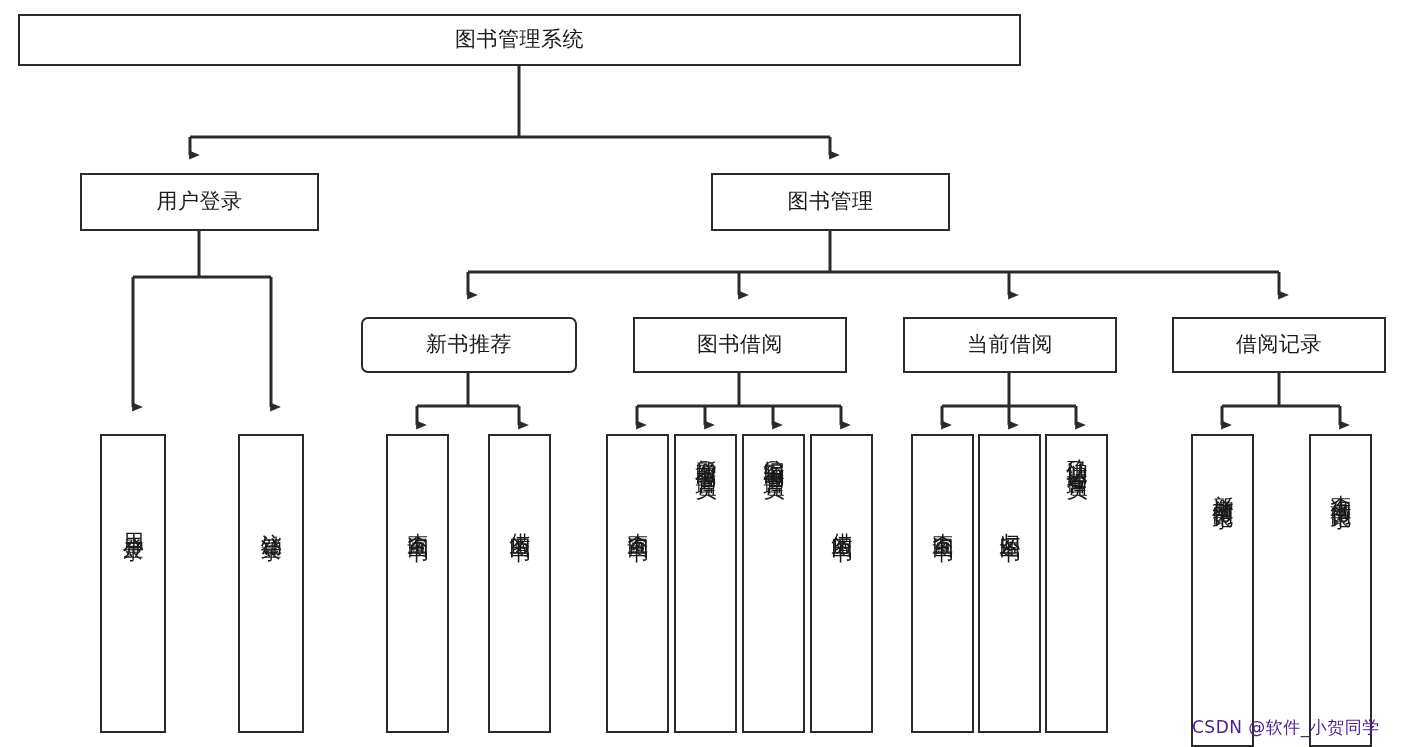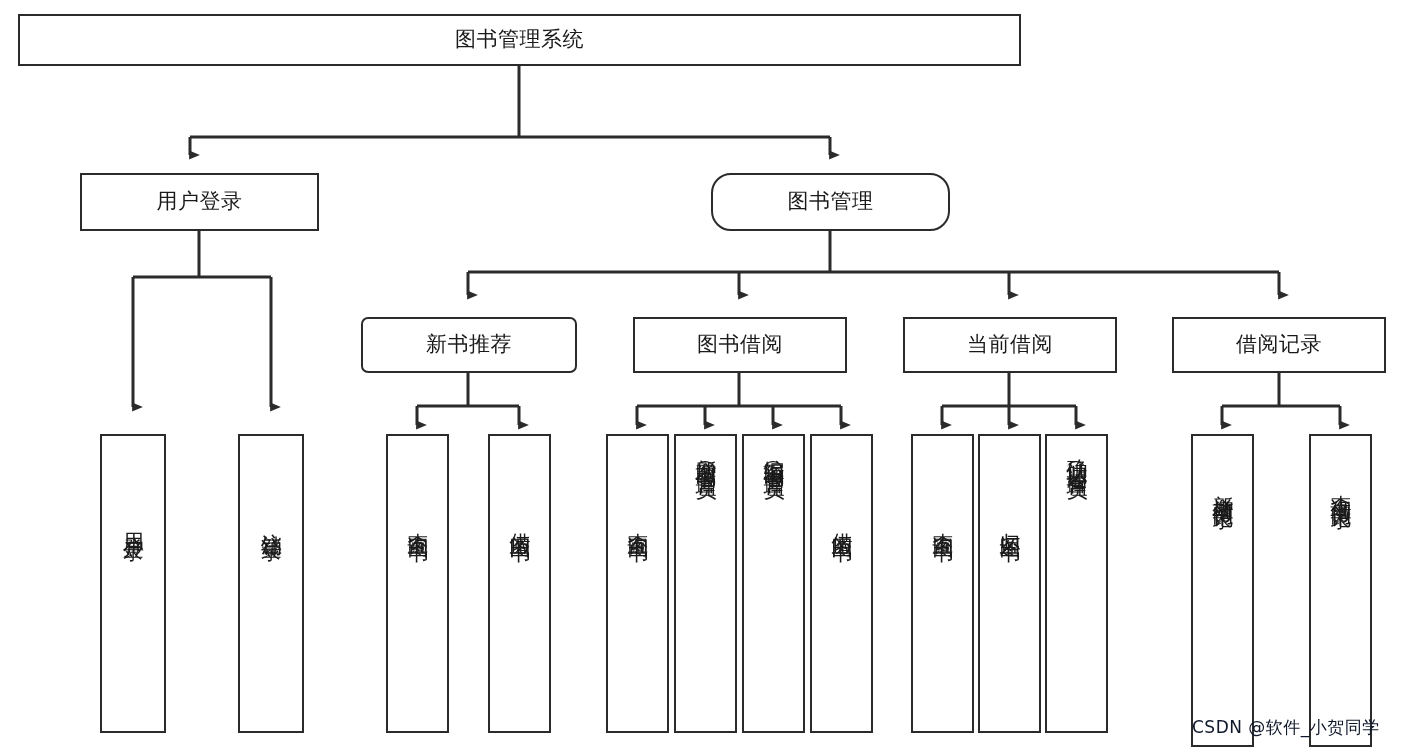--- a/index.html
+++ b/index.html
@@ -51,21 +51,21 @@
     color: #1a1a1a;
     writing-mode: vertical-rl;
     text-orientation: upright;
     letter-spacing: 3px;
     line-height: 1.0;
     white-space: nowrap;
   }
   .watermark {
     position: absolute;
     font-size: 17px;
-    color: #0f172a;
+    color: #4c1d95;
     white-space: nowrap;
     letter-spacing: 0.5px;
     user-select: none;
   }
 </style>
 </head>
 <body>
 
 <div id="canvas">
 
@@ -120,21 +120,21 @@
   </svg>
 
   <div class="node-box" style="left:18px; top:14px; width:1003px; height:52px;">
     <span class="node-label-h">图书管理系统</span>
   </div>
 
   <div class="node-box" style="left:80px; top:173px; width:239px; height:58px;">
     <span class="node-label-h">用户登录</span>
   </div>
 
-  <div class="node-box" style="left:711px; top:173px; width:239px; height:58px;border-radius:20px;">
+  <div class="node-box" style="left:711px; top:173px; width:239px; height:58px;">
     <span class="node-label-h">图书管理</span>
   </div>
 
   <div class="node-box" style="left:361px; top:317px; width:216px; height:56px;border-radius:7px;">
     <span class="node-label-h">新书推荐</span>
   </div>
 
   <div class="node-box" style="left:633px; top:317px; width:214px; height:56px;justify-content:center;">
     <span class="node-label-h">图书借阅</span>
   </div>

